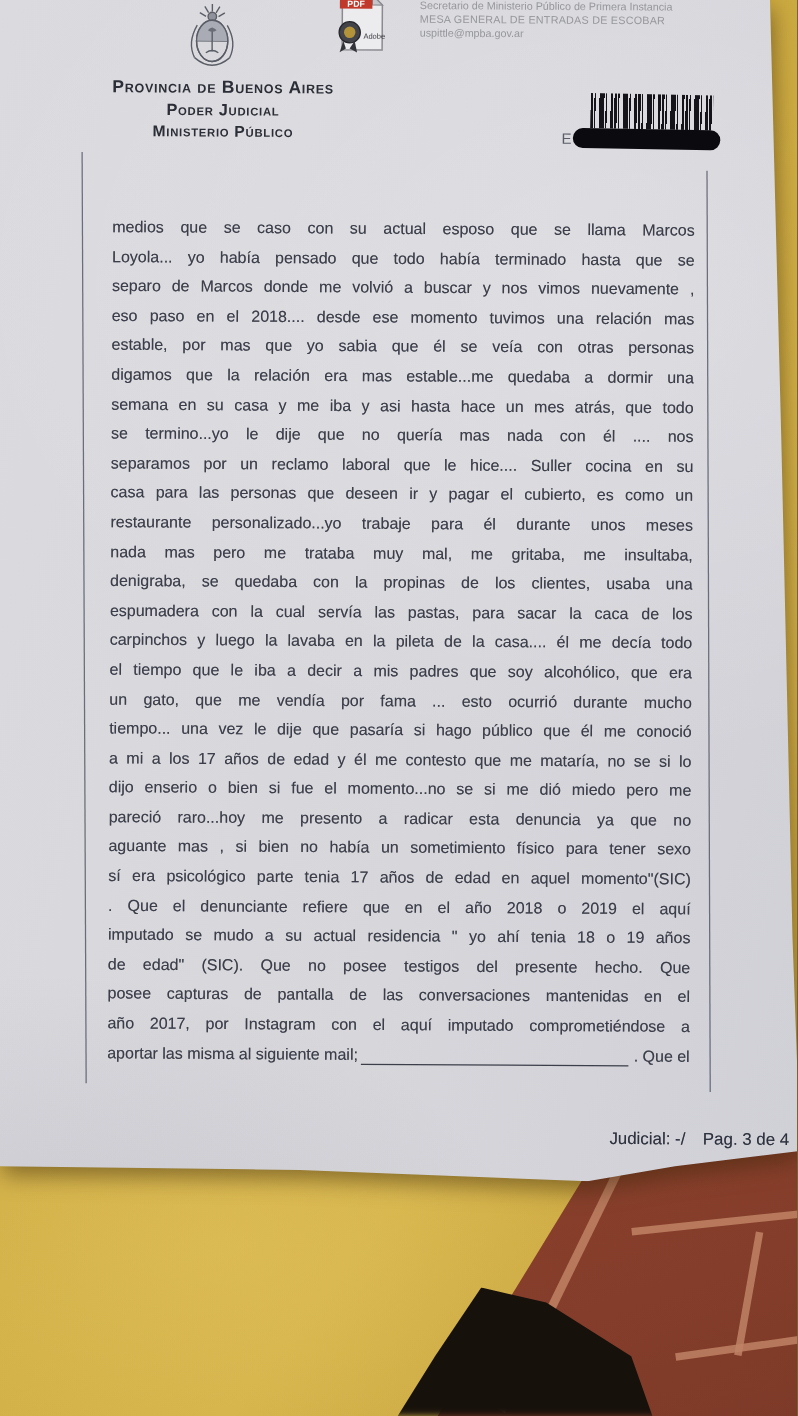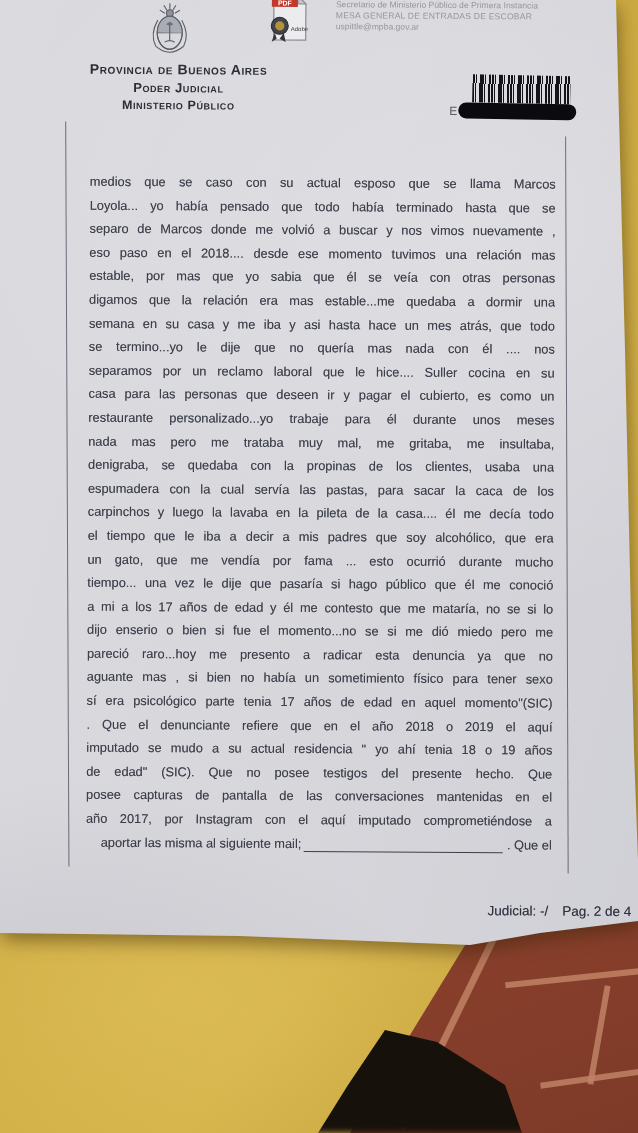--- a/index.html
+++ b/index.html
@@ -69,21 +69,21 @@
   .margin-line{position:absolute;width:1.3px;background:#555b68;opacity:.85;}
   .margin-line.left{left:63px;top:123px;height:745px;transform:rotate(-.6deg);transform-origin:top center;}
   .margin-line.right{left:563px;top:135px;height:737px;transform:rotate(-.55deg);transform-origin:top center;}
   .body-text{
     position:absolute;left:88px;top:171px;width:466px;
     color:#3c3f4a;font-size:12.8px;line-height:23.6px;
     text-shadow:0 0 .5px rgba(60,63,74,.55);
   }
   .bline{white-space:nowrap;text-align:justify;text-align-last:justify;height:23.6px;overflow:hidden;}
   .mail-line{display:flex;align-items:center;height:23.6px;white-space:nowrap;}
-  .mail-line .mpre{flex:0 0 auto;margin-left:15px;}
+  .mail-line .mpre{flex:0 0 auto;}
   .mail-redact-wrap{flex:1 1 auto;margin:0 4px 0 2px;border-bottom:1.2px solid #3c3f4a;height:17px;}
   .mail-redact{width:100%;height:14px;background:#0b0b0f;border-radius:7px;transform:rotate(.3deg);}
   .mail-line .msuf{flex:0 0 auto;}
   .footer{
     position:absolute;left:438px;top:902px;width:196px;display:flex;gap:14px;justify-content:flex-end;
     color:#2e323e;font-size:13.5px;text-shadow:0 0 .4px rgba(46,50,62,.5);
   }
 </style>
 </head>
 <body>
@@ -192,17 +192,17 @@
         <div class="bline">año 2017, por Instagram con el aquí imputado comprometiéndose a</div>
         <div class="mail-line">
         <span class="mpre">aportar las misma al siguiente mail;</span>
         <span class="mail-redact-wrap"><span class="mail-redact"></span></span>
         <span class="msuf">.  Que el</span>
       </div>
     </div>
 
     <div class="footer">
       <span>Judicial: -/</span>
-      <span>Pag. 2 de 4</span>
+      <span>Pag. 3 de 4</span>
     </div>
 
   </div>
 </div>
 
 </body></html>

